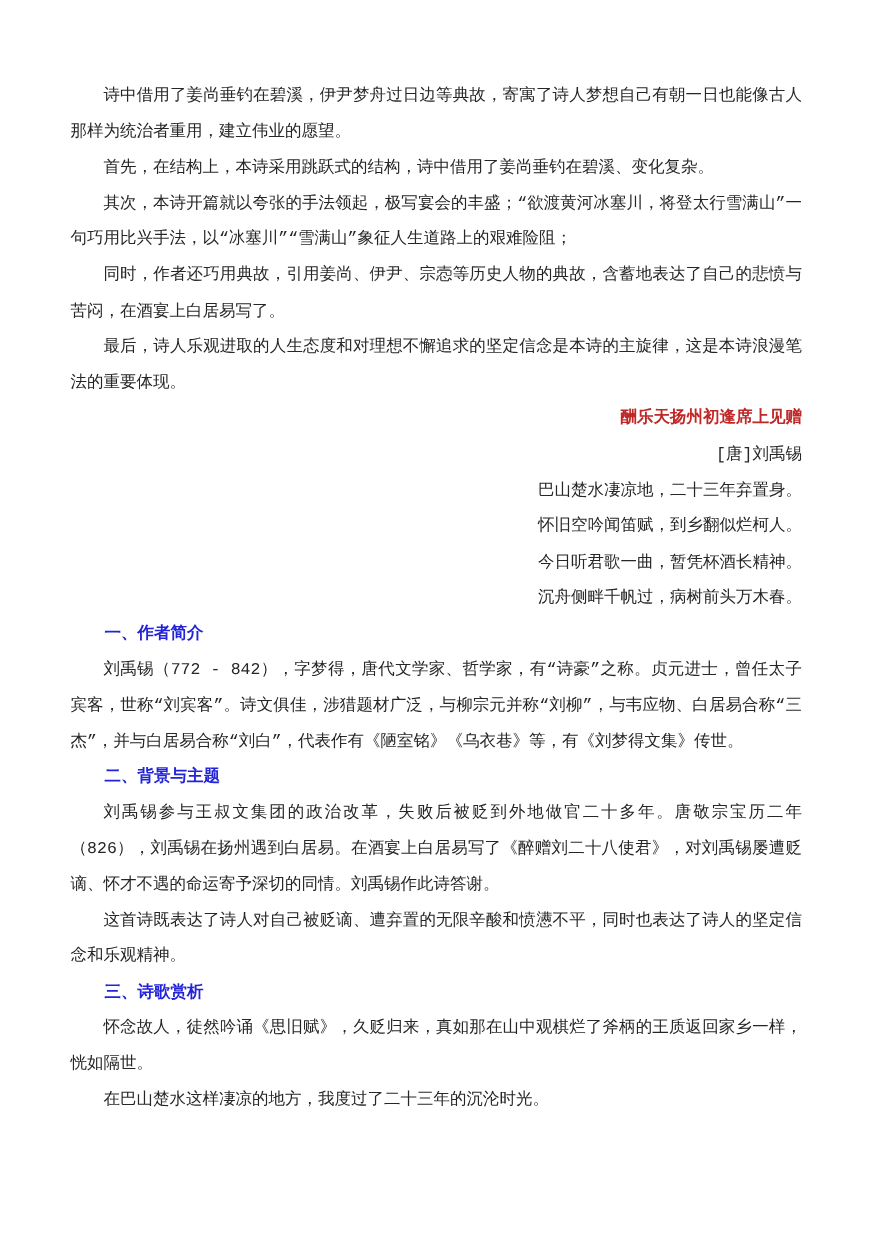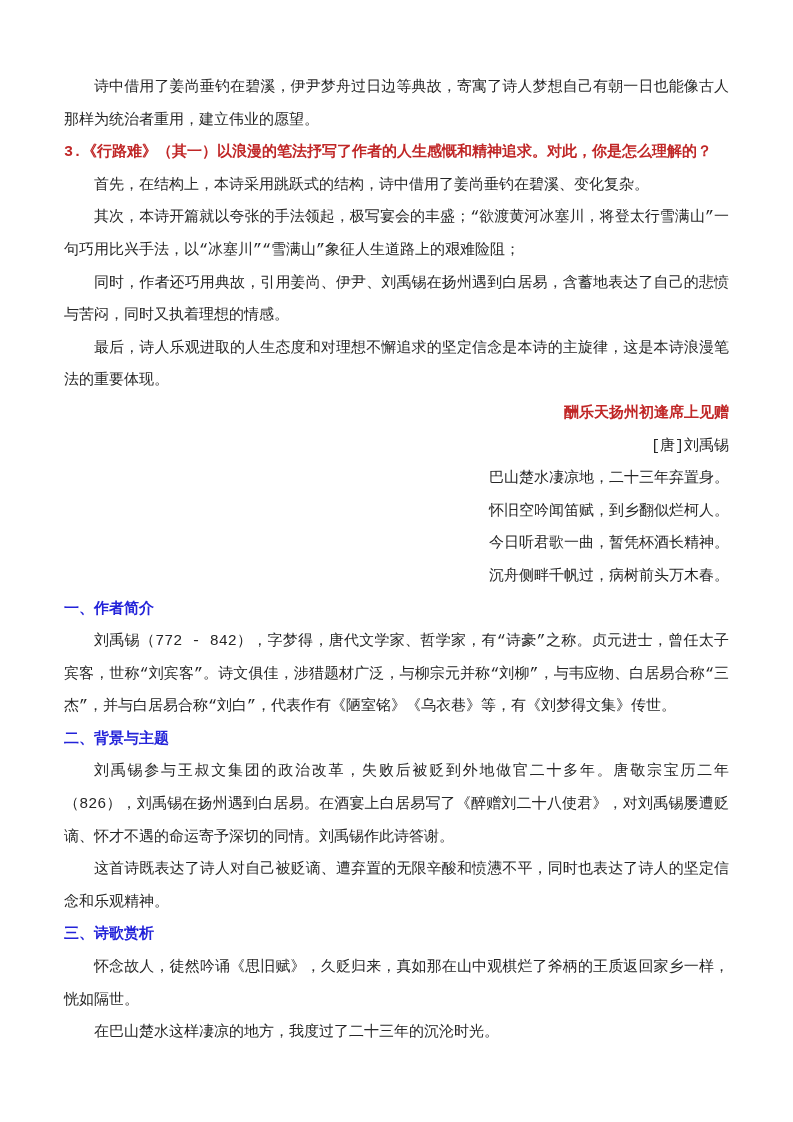--- a/index.html
+++ b/index.html
@@ -35,45 +35,45 @@
     color:var(--red);
     font-weight:bold;
     text-indent:0;
     text-align:left;
   }
   .h-blue{
     color:var(--blue);
     font-weight:bold;
     text-indent:0;
     text-align:left;
+    margin-left:31px;
   }
   .center{
     text-align:right;
     text-indent:0;
   }
   .poem-title{
     color:var(--red);
     font-weight:bold;
   }
 </style>
 </head>
 <body>
 
 <div class="page">
   <div class="content">
 
     <p>诗中借用了姜尚垂钓在碧溪，伊尹梦舟过日边等典故，寄寓了诗人梦想自己有朝一日也能像古人那样为统治者重用，建立伟业的愿望。</p>
 
-    <p class="h-red">3.《行路难》（其一）以浪漫的笔法抒写了作者的人生感慨和精神追求。对此，你是怎么理解的？</p>
 
     <p>首先，在结构上，本诗采用跳跃式的结构，诗中借用了姜尚垂钓在碧溪、变化复杂。</p>
 
     <p>其次，本诗开篇就以夸张的手法领起，极写宴会的丰盛；“欲渡黄河冰塞川，将登太行雪满山”一句巧用比兴手法，以“冰塞川”“雪满山”象征人生道路上的艰难险阻；</p>
 
-    <p>同时，作者还巧用典故，引用姜尚、伊尹、刘禹锡在扬州遇到白居易，含蓄地表达了自己的悲愤与苦闷，同时又执着理想的情感。</p>
+    <p>同时，作者还巧用典故，引用姜尚、伊尹、宗悫等历史人物的典故，含蓄地表达了自己的悲愤与苦闷，在酒宴上白居易写了。</p>
 
     <p>最后，诗人乐观进取的人生态度和对理想不懈追求的坚定信念是本诗的主旋律，这是本诗浪漫笔法的重要体现。</p>
 
     <p class="center poem-title">酬乐天扬州初逢席上见赠</p>
 
     <p class="center">[唐]刘禹锡</p>
 
     <p class="center">巴山楚水凄凉地，二十三年弃置身。</p>
     <p class="center">怀旧空吟闻笛赋，到乡翻似烂柯人。</p>
     <p class="center">今日听君歌一曲，暂凭杯酒长精神。</p>

